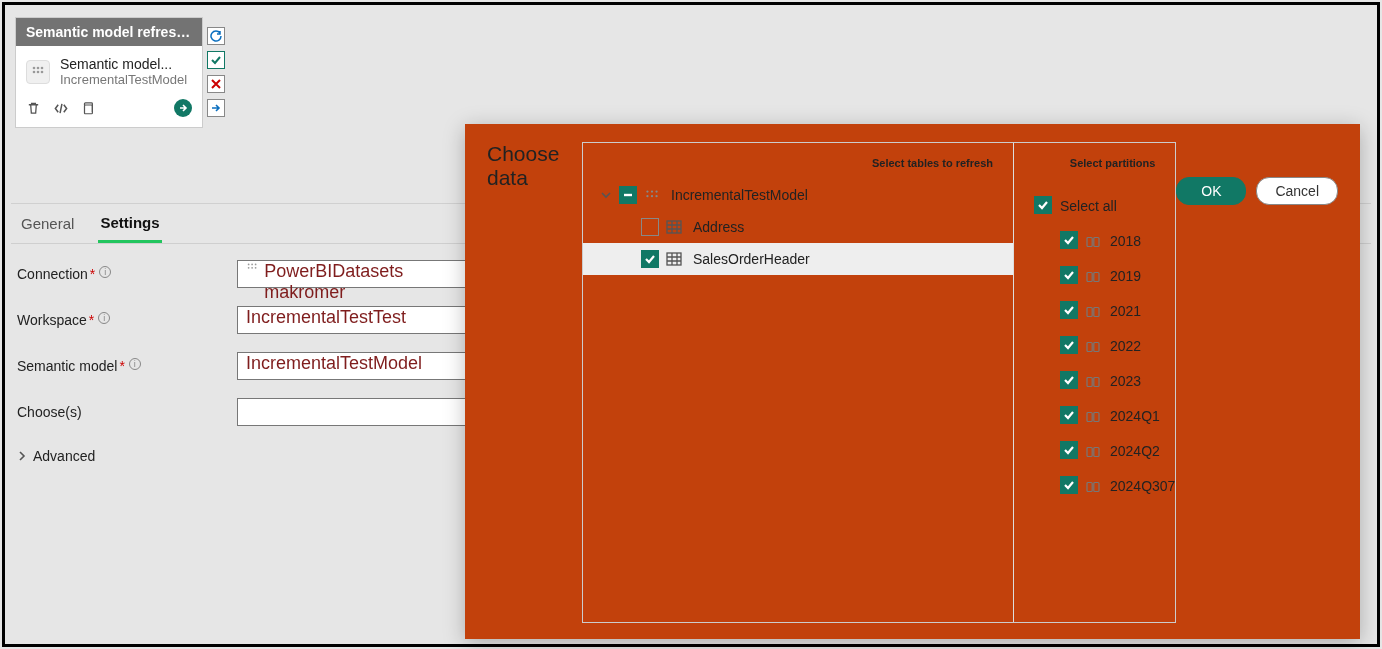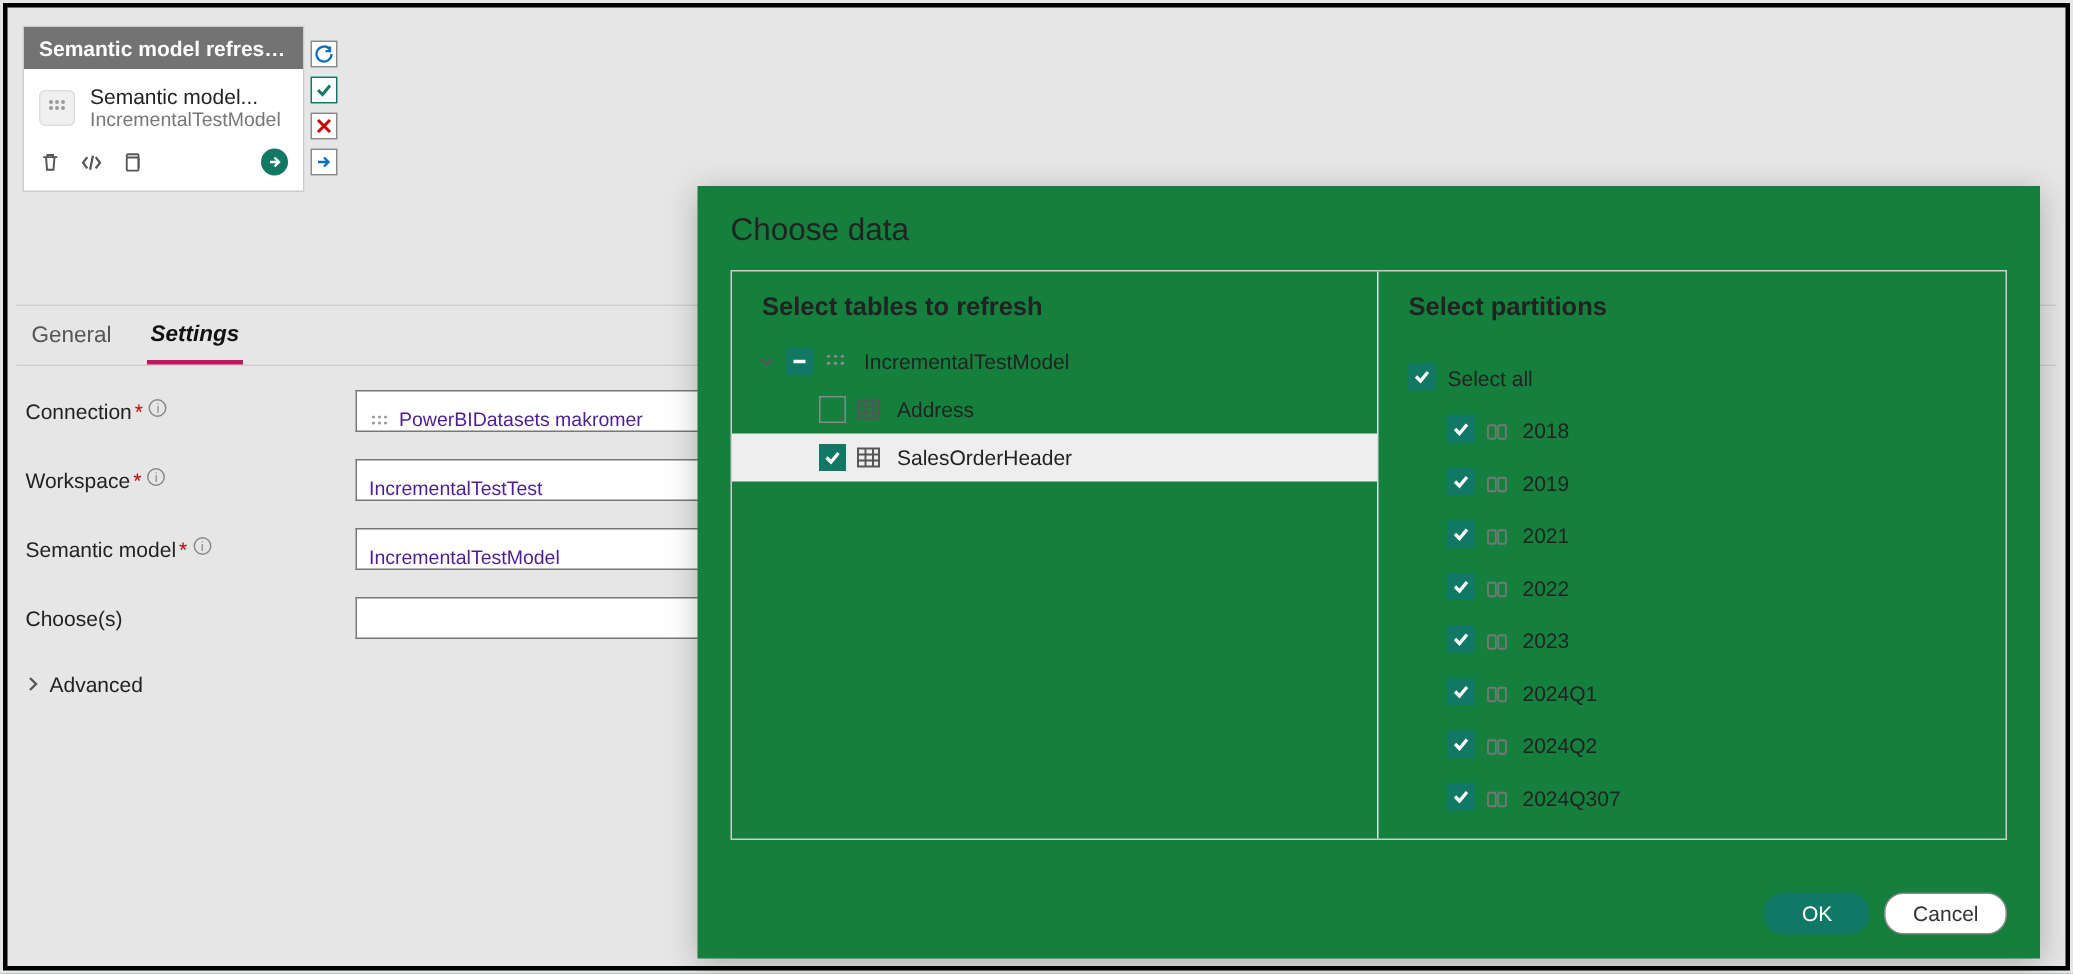--- a/index.html
+++ b/index.html
@@ -94,71 +94,71 @@
   }
   .tabs {
     display: flex; gap: 22px;
     padding: 0 8px;
     border-bottom: 1px solid #cfcfcf;
     height: 40px;
     align-items: center;
     font-size: 15px;
   }
   .tab { color: #555; cursor: pointer; padding: 0 2px; height: 100%; display:flex; align-items:center;}
-  .tab.active { color: #111; font-weight: 600; border-bottom: 3px solid #be185d; font-style: italic;}
+  .tab.active { color: #111; font-weight: 600; border-bottom: 3px solid #22c55e;}
   .form { padding: 16px 6px; }
   .row { display: flex; align-items: center; margin-bottom: 18px; }
   .row-label { width: 220px; color: #222;}
   .req { color: #c00; margin-left: 2px;}
   .info-badge {
     display:inline-flex; width: 12px; height:12px; border:1px solid #888; border-radius:50%;
     font-size:9px; align-items:center; justify-content:center; color:#888; margin-left:4px; vertical-align: text-top;
   }
   .row-field {
     flex: 0 0 auto;
     width: 232px;
     height: 28px;
     border: 1px solid #777;
     background: #fff;
-    display: flex; align-items: flex-end;
+    display: flex; align-items: flex-start;
     padding: 0 8px;
-    font-size: 13px;
-    color: #4c1d95;
+    font-size: 18px;
+    color: #7f1d1d;
     gap: 6px;
     border-right: none;
   }
   .adv {
     display:flex; align-items:center; gap:6px; color:#222; cursor:pointer;
     padding: 4px 0;
   }
 
   
   .dialog {
     position: absolute;
     left: 460px; top: 119px;
     width: 895px; height: 515px;
-    background: #15803d;
+    background: #c2410c;
     box-shadow: 0 4px 20px rgba(0,0,0,0.25);
-    display: flex; flex-direction: column;
+    display: flex; flex-direction: row;
     padding: 18px 22px 16px 22px;
   }
   .dialog-title { font-size: 21px; font-weight: 400; color: #222; margin-bottom: 14px;}
   .dialog-body {
     flex: 1;
     border: 1px solid #ccc;
     display: flex;
     min-height: 0;
   }
   .col {
     padding: 14px 0;
     min-height: 0;
   }
   .col-left { width: 430px; }
   .col-right { flex:1; border-left: 1px solid #ddd; position:relative; }
-  .col-title { font-size: 17px; font-weight: 600; padding: 0 20px 10px 20px; color: #222;}
+  .col-title { font-size: 11px; font-weight: 600; padding: 0 20px 10px 20px; color: #222; text-align: right;}
   .col-scroll { height: calc(100% - 30px); overflow-y: auto;}
 
   
   .col-right .col-scroll::-webkit-scrollbar { width: 18px;}
   .col-right .col-scroll::-webkit-scrollbar-thumb { background: #c8c8c8;}
   .col-right .col-scroll::-webkit-scrollbar-track { background: #f0f0f0;}
 
   
   .tree-row {
     display: flex; align-items: center;

